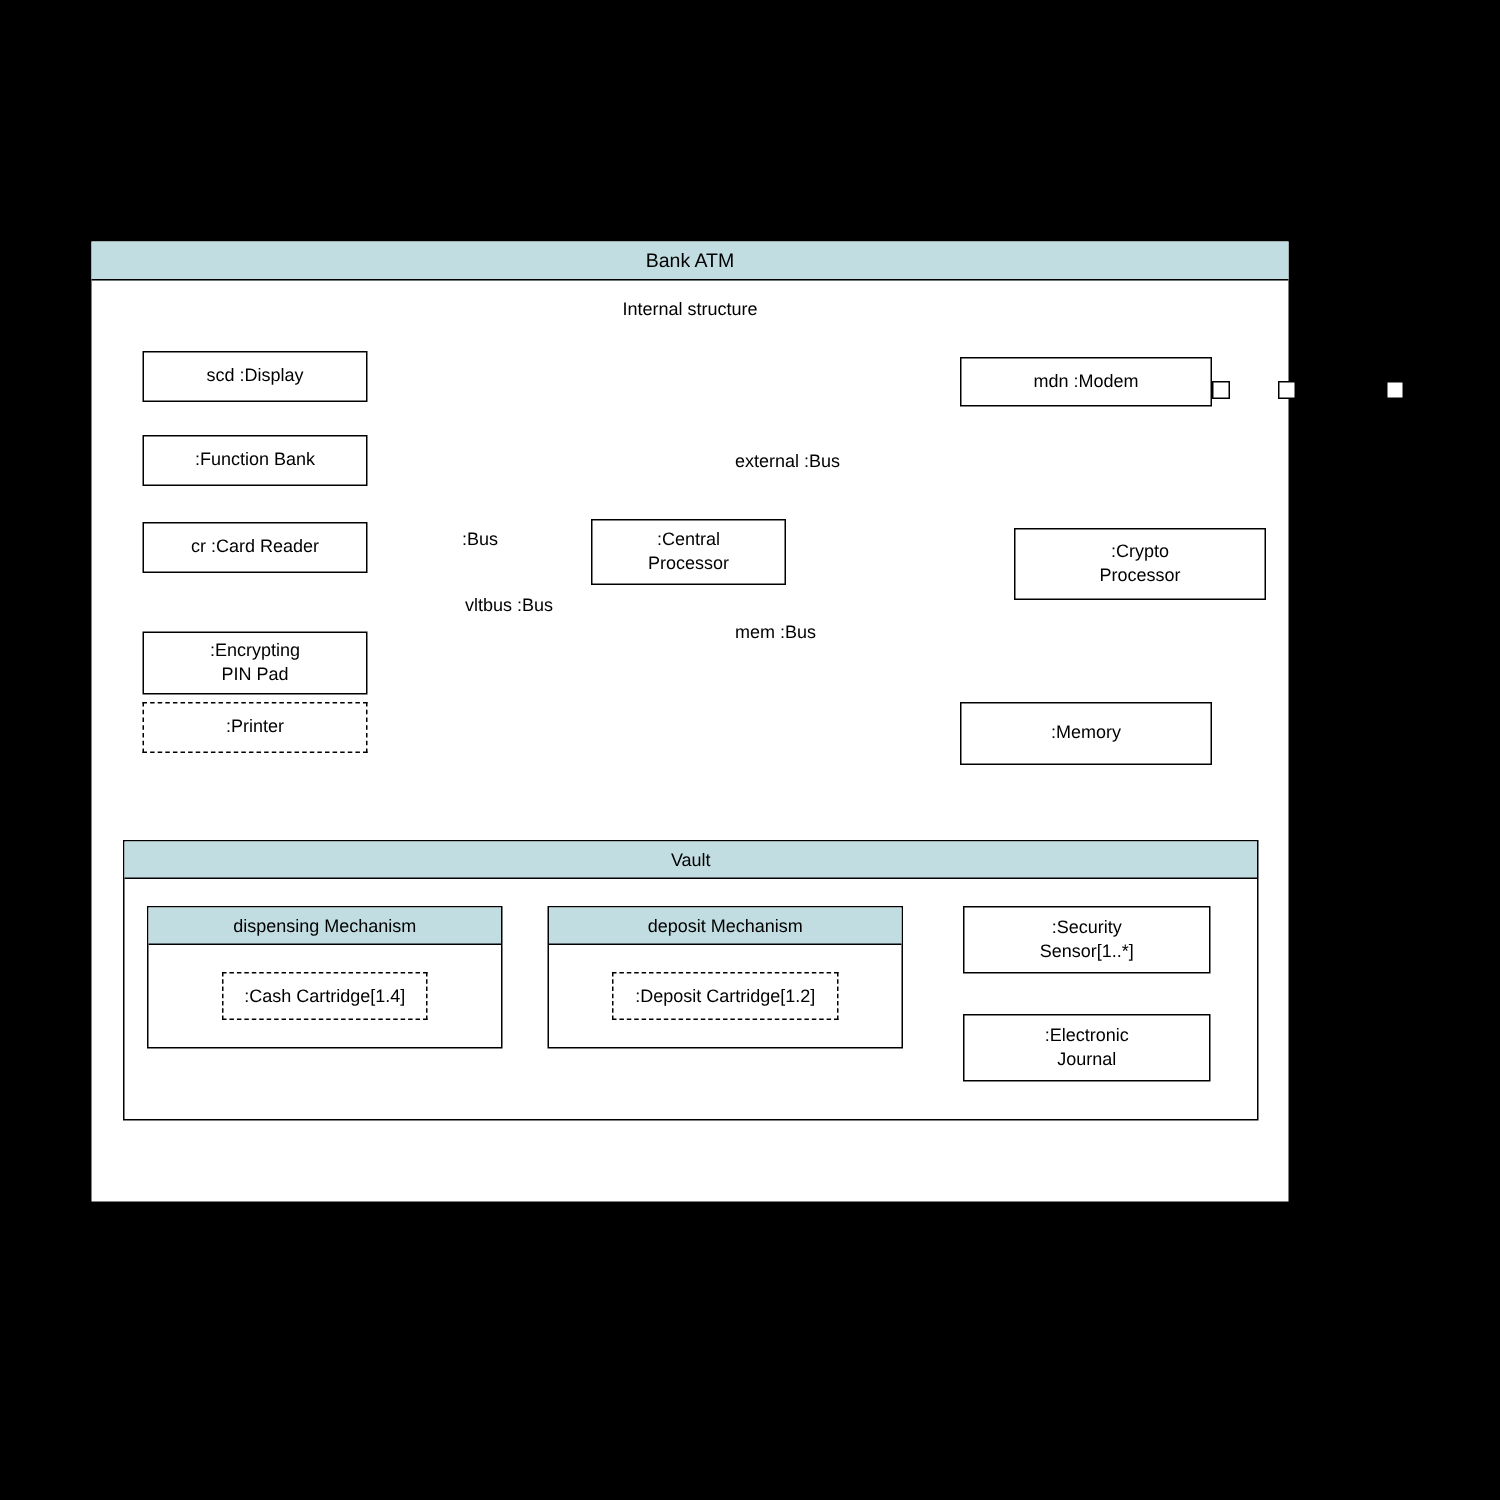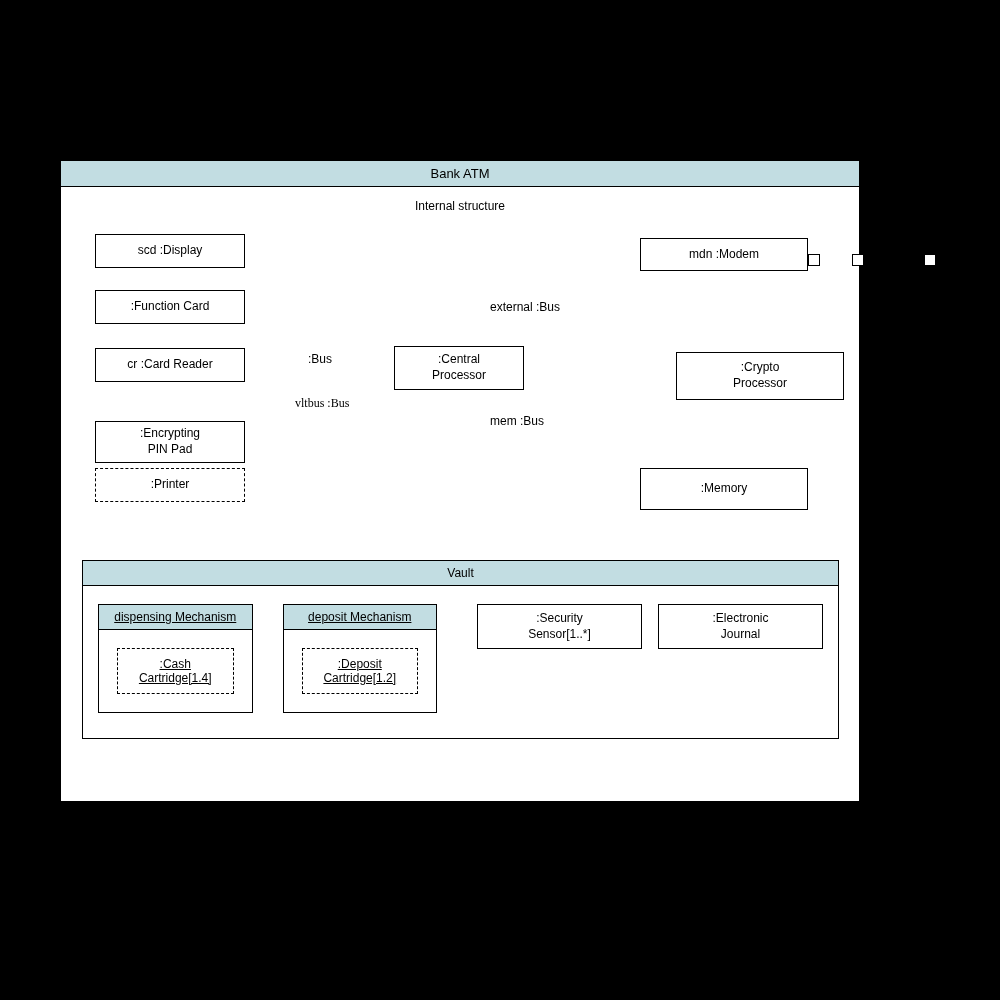--- a/index.html
+++ b/index.html
@@ -73,21 +73,20 @@
   .vault-body {
     padding: 18px 15px 25px 15px;
     display: flex;
     gap: 30px;
     align-items: flex-start;
   }
   .mech-box {
     border: 1px solid #000;
     background: #fff;
     width: 235px;
-    text-decoration: underline;
   }
   .mech-title {
     background: #c2dde2;
     border-bottom: 1px solid #000;
     text-align: center;
     padding: 5px 0;
     font-size: 12px;
   }
   .mech-body {
     padding: 18px;
@@ -95,22 +94,22 @@
     justify-content: center;
   }
   .cartridge {
     border: 1px dashed #000;
     padding: 8px 14px;
     font-size: 12px;
     text-align: center;
   }
   .right-col {
     display: flex;
-    flex-direction: row;
-    gap: 16px;
+    flex-direction: column;
+    gap: 27px;
     margin-left: 10px;
     align-items: flex-end;
   }
   .small-box {
     border: 1px solid #000;
     background: #fff;
     width: 155px;
     padding: 6px 4px;
     font-size: 12px;
     text-align: center;
@@ -183,36 +182,36 @@
     <line x1="936" y1="260" x2="972" y2="260" stroke="#000" stroke-width="1"></line>
     <path d="M 980 252 A 8 8 0 0 0 980 268" fill="none" stroke="#000" stroke-width="1"></path>
   </svg>
 
   <div class="main-frame">
     <div class="main-title">Bank ATM</div>
     <div class="subtitle">Internal structure</div>
   </div>
 
   <div class="box" style="left:95px; top:234px; width:150px; height:34px;">scd :Display</div>
-  <div class="box" style="left:95px; top:290px; width:150px; height:34px;">:Function Card</div>
+  <div class="box" style="left:95px; top:290px; width:150px; height:34px;">:Function Bank</div>
   <div class="box" style="left:95px; top:348px; width:150px; height:34px;">cr :Card Reader</div>
   <div class="box" style="left:95px; top:421px; width:150px; height:42px; white-space:pre-line;">:Encrypting
 PIN Pad</div>
   <div class="box dashed" style="left:95px; top:468px; width:150px; height:34px;">:Printer</div>
 
   <div class="box" style="left:394px; top:346px; width:130px; height:44px; white-space:pre-line;">:Central
 Processor</div>
 
   <div class="box" style="left:640px; top:238px; width:168px; height:33px;">mdn :Modem</div>
   <div class="box" style="left:676px; top:352px; width:168px; height:48px; white-space:pre-line;">:Crypto
 Processor</div>
   <div class="box" style="left:640px; top:468px; width:168px; height:42px;">:Memory</div>
 
   <div class="label" style="left:308px; top:332px;margin-top:20px;">:Bus</div>
-  <div class="label" style="left:295px; top:396px;font-family:Liberation Serif, serif;">vltbus :Bus</div>
+  <div class="label" style="left:310px; top:396px;">vltbus :Bus</div>
   <div class="label" style="left:490px; top:300px;">external :Bus</div>
   <div class="label" style="left:490px; top:414px;">mem :Bus</div>
 
   <div class="port" style="left:808px; top:254px;"></div>
   <div class="port" style="left:852px; top:254px;"></div>
   <div class="port" style="left:924px; top:254px;"></div>
 
   <div class="vault-frame">
     <div class="vault-title">Vault</div>
     <div class="vault-body">

